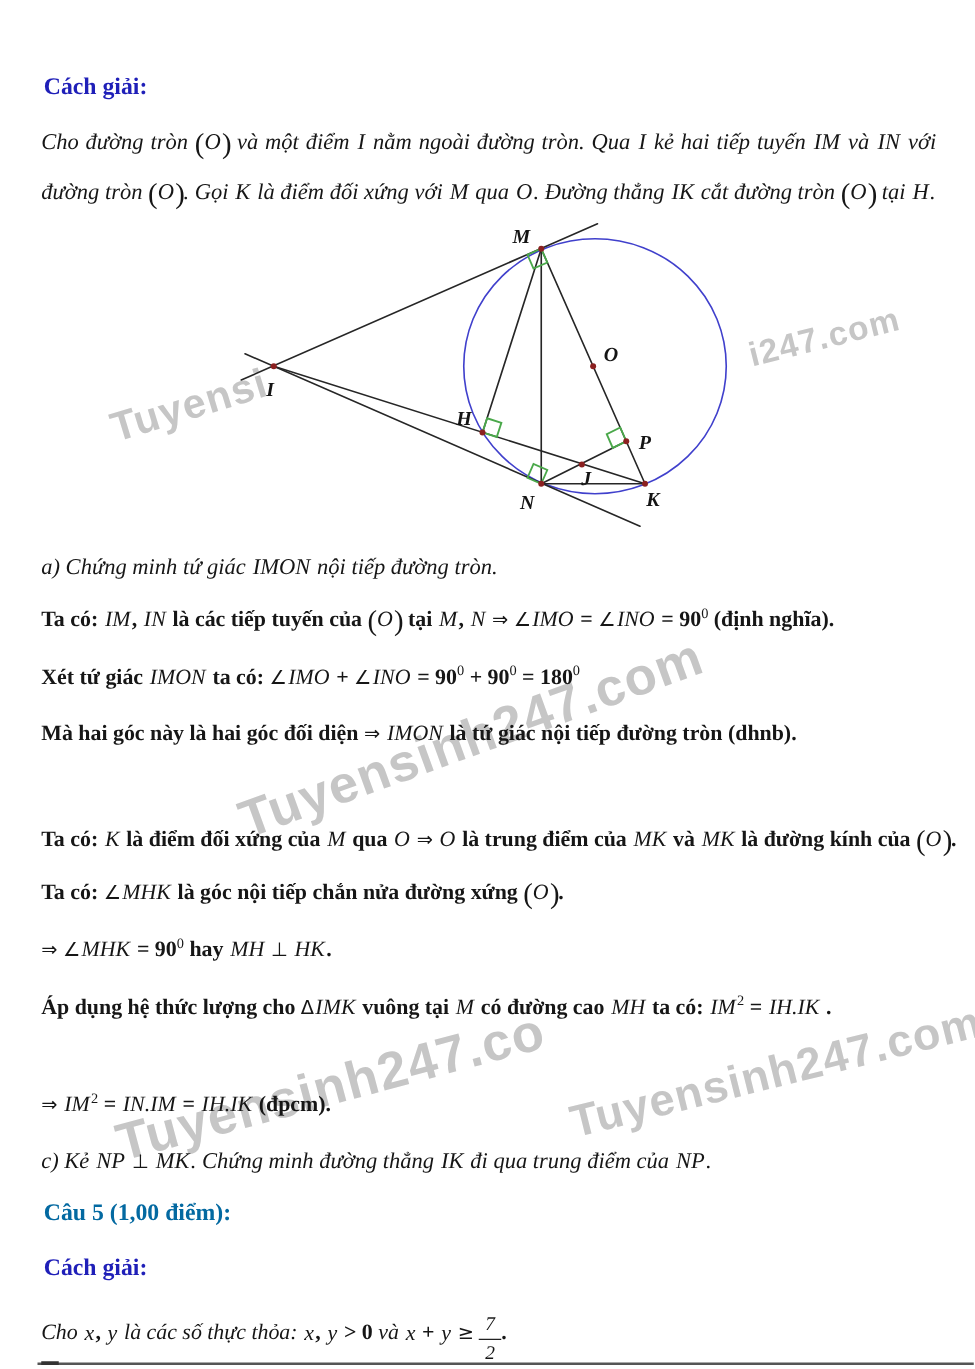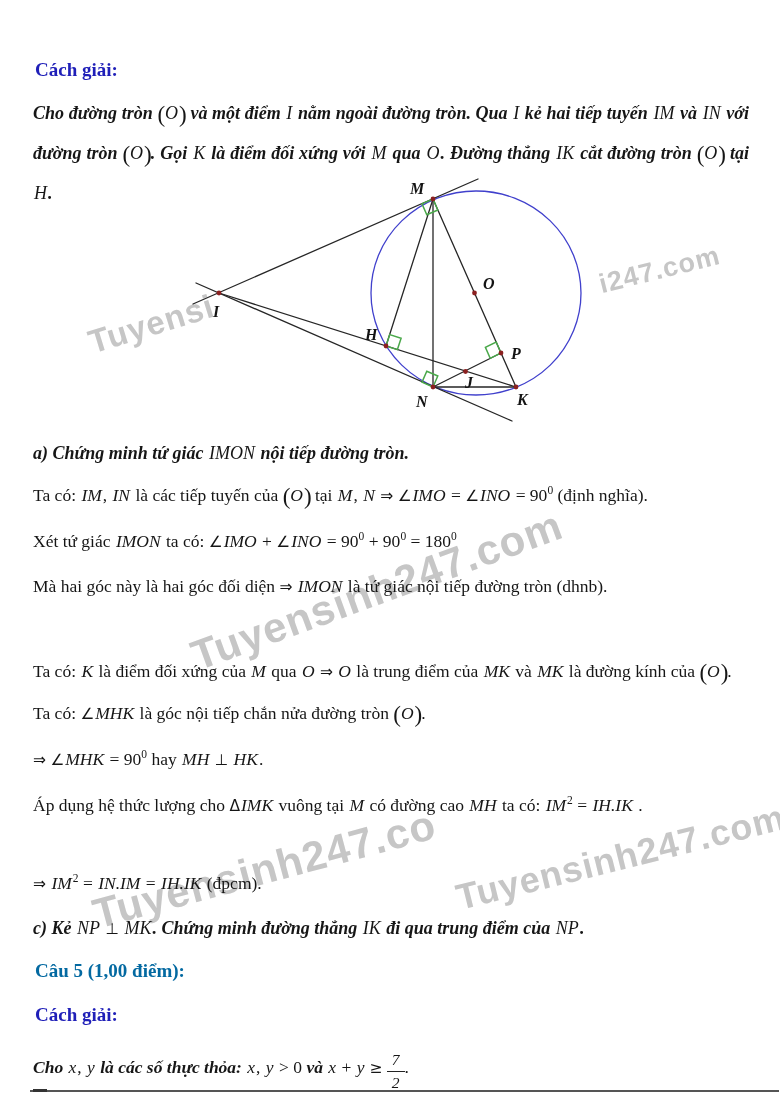--- a/index.html
+++ b/index.html
@@ -10,23 +10,23 @@
   #h-sol1{top:59px;color:#1f1fb8;}
   #h-q5{top:960px;color:#0369a1;}
   #h-sol2{top:1004px;color:#1f1fb8;}
   
   #problem{position:absolute;left:33px;top:94px;width:716px;font-size:18px;line-height:38px;
            text-align:justify;font-weight:700;font-style:italic;z-index:3;}
   
   #lines{position:absolute;left:0;top:0;width:780px;height:1095px;z-index:3;}
   .tline{position:absolute;left:33px;white-space:nowrap;font-size:17.5px;line-height:24px;}
   .tline.head{font-size:18px;}
-  .seg-r{font-style:normal;font-weight:400;}
+  .seg-r{font-style:normal;font-weight:700;}
   .seg-m{font-style:italic;font-weight:400;padding:0 1px;}
-  .seg-bi{font-style:italic;font-weight:700;}
+  .seg-bi{font-style:italic;font-weight:400;}
   .seg-s{font-size:11.5px;vertical-align:7px;line-height:0;}
   .seg-y{font-family:"DejaVu Sans",sans-serif;font-size:15.5px;font-style:normal;font-weight:400;}
   .bigp{font-size:23px;font-weight:400;font-style:normal;vertical-align:-3px;letter-spacing:-1px;}
   .poO{font-style:italic;font-weight:400;padding:0 1px;}
   .frac{display:inline-block;vertical-align:-15px;text-align:center;font-weight:400;font-style:italic;
         line-height:1;margin-left:4px;}
   .frac .num{display:block;border-bottom:1.3px solid #222;padding:1px 5px 3px;font-size:15.5px;}
   .frac .den{display:block;padding-top:3px;font-size:15.5px;}
   
   .wm{position:absolute;font-family:"Liberation Sans",sans-serif;font-weight:700;color:#c6c6c6;
@@ -85,21 +85,21 @@
       <div class="wm" style="left: 88px; top: 892px; font-size: 42px; transform: rotate(-15deg); color: rgb(198, 198, 198);">Tuyensinh247.co</div>
       <div class="wm" style="left: 452px; top: 878px; font-size: 36px; transform: rotate(-14deg); color: rgb(198, 198, 198);">Tuyensinh247.com</div>
     </div>
 
   <div id="lines">
       <div class="tline head" style="top: 441px;"><span class="seg-bi">a) Chứng minh tứ giác </span><span class="seg-m">IMON</span><span class="seg-bi"> nội tiếp đường tròn.</span></div>
       <div class="tline " style="top: 483px;"><span class="seg-r">Ta có: </span><span class="seg-m">IM</span><span class="seg-r">, </span><span class="seg-m">IN</span><span class="seg-r"> là các tiếp tuyến của </span><span class="seg-po"><span class="bigp">(</span><span class="poO">O</span><span class="bigp">)</span></span><span class="seg-r"> tại </span><span class="seg-m">M</span><span class="seg-r">, </span><span class="seg-m">N</span><span class="seg-r">  </span><span class="seg-y">⇒</span><span class="seg-r"> </span><span class="seg-y">∠</span><span class="seg-m">IMO</span><span class="seg-r"> = </span><span class="seg-y">∠</span><span class="seg-m">INO</span><span class="seg-r"> = 90</span><span class="seg-s">0</span><span class="seg-r"> (định nghĩa).</span></div>
       <div class="tline " style="top: 529px;"><span class="seg-r">Xét tứ giác </span><span class="seg-m">IMON</span><span class="seg-r"> ta có:  </span><span class="seg-y">∠</span><span class="seg-m">IMO</span><span class="seg-r"> + </span><span class="seg-y">∠</span><span class="seg-m">INO</span><span class="seg-r"> = 90</span><span class="seg-s">0</span><span class="seg-r"> + 90</span><span class="seg-s">0</span><span class="seg-r"> = 180</span><span class="seg-s">0</span></div>
       <div class="tline " style="top: 574px;"><span class="seg-r">Mà hai góc này là hai góc đối diện </span><span class="seg-y">⇒</span><span class="seg-r"> </span><span class="seg-m">IMON</span><span class="seg-r"> là tứ giác nội tiếp đường tròn (dhnb).</span></div>
       <div class="tline " style="top: 659px;"><span class="seg-r">Ta có: </span><span class="seg-m">K</span><span class="seg-r"> là điểm đối xứng của </span><span class="seg-m">M</span><span class="seg-r"> qua </span><span class="seg-m">O</span><span class="seg-r"> </span><span class="seg-y">⇒</span><span class="seg-r"> </span><span class="seg-m">O</span><span class="seg-r"> là trung điểm của </span><span class="seg-m">MK</span><span class="seg-r"> và </span><span class="seg-m">MK</span><span class="seg-r"> là đường kính của </span><span class="seg-po"><span class="bigp">(</span><span class="poO">O</span><span class="bigp">)</span></span><span class="seg-r">.</span></div>
-      <div class="tline " style="top: 701px;"><span class="seg-r">Ta có: </span><span class="seg-y">∠</span><span class="seg-m">MHK</span><span class="seg-r"> là góc nội tiếp chắn nửa đường tròn </span><span class="seg-po"><span class="bigp">(</span><span class="poO">O</span><span class="bigp">)</span></span><span class="seg-r">.</span></div>
+      <div class="tline " style="top: 701px;"><span class="seg-r">Ta có: </span><span class="seg-y">∠</span><span class="seg-m">MHK</span><span class="seg-r"> là góc nội tiếp chắn nửa đường xứng </span><span class="seg-po"><span class="bigp">(</span><span class="poO">O</span><span class="bigp">)</span></span><span class="seg-r">.</span></div>
       <div class="tline " style="top: 747px;"><span class="seg-y">⇒</span><span class="seg-r"> </span><span class="seg-y">∠</span><span class="seg-m">MHK</span><span class="seg-r"> = 90</span><span class="seg-s">0</span><span class="seg-r">  hay </span><span class="seg-m">MH</span><span class="seg-r"> </span><span class="seg-y">⊥</span><span class="seg-r"> </span><span class="seg-m">HK</span><span class="seg-r">.</span></div>
       <div class="tline " style="top: 793px;"><span class="seg-r">Áp dụng hệ thức lượng cho </span><span class="seg-y">Δ</span><span class="seg-m">IMK</span><span class="seg-r"> vuông tại </span><span class="seg-m">M</span><span class="seg-r">  có đường cao </span><span class="seg-m">MH</span><span class="seg-r"> ta có: </span><span class="seg-m">IM</span><span class="seg-s">2</span><span class="seg-r"> = </span><span class="seg-m">IH.IK</span><span class="seg-r"> .</span></div>
       <div class="tline " style="top: 871px;"><span class="seg-y">⇒</span><span class="seg-r"> </span><span class="seg-m">IM</span><span class="seg-s">2</span><span class="seg-r"> = </span><span class="seg-m">IN.IM</span><span class="seg-r"> = </span><span class="seg-m">IH.IK</span><span class="seg-r"> (đpcm).</span></div>
       <div class="tline head" style="top: 916px;"><span class="seg-bi">c) Kẻ </span><span class="seg-m">NP</span><span class="seg-r"> </span><span class="seg-y">⊥</span><span class="seg-r"> </span><span class="seg-m">MK</span><span class="seg-bi">. Chứng minh đường thẳng </span><span class="seg-m">IK</span><span class="seg-bi"> đi qua trung điểm của </span><span class="seg-m">NP</span><span class="seg-bi">.</span></div>
       <div class="tline " style="top: 1051px;"><span class="seg-bi">Cho </span><span class="seg-m">x</span><span class="seg-r">, </span><span class="seg-m">y</span><span class="seg-bi"> là các số thực thỏa: </span><span class="seg-m">x</span><span class="seg-r">, </span><span class="seg-m">y</span><span class="seg-r"> &gt; 0 </span><span class="seg-bi">và </span><span class="seg-m">x</span><span class="seg-r"> + </span><span class="seg-m">y</span><span class="seg-r"> </span><span class="seg-y">≥</span><span class="frac"><span class="num">7</span><span class="den">2</span></span><span class="seg-r">.</span></div>
     </div>
 
   <div class="heading" id="h-q5">Câu 5 (1,00 điểm):</div>
 
   <div class="heading" id="h-sol2">Cách giải:</div>

